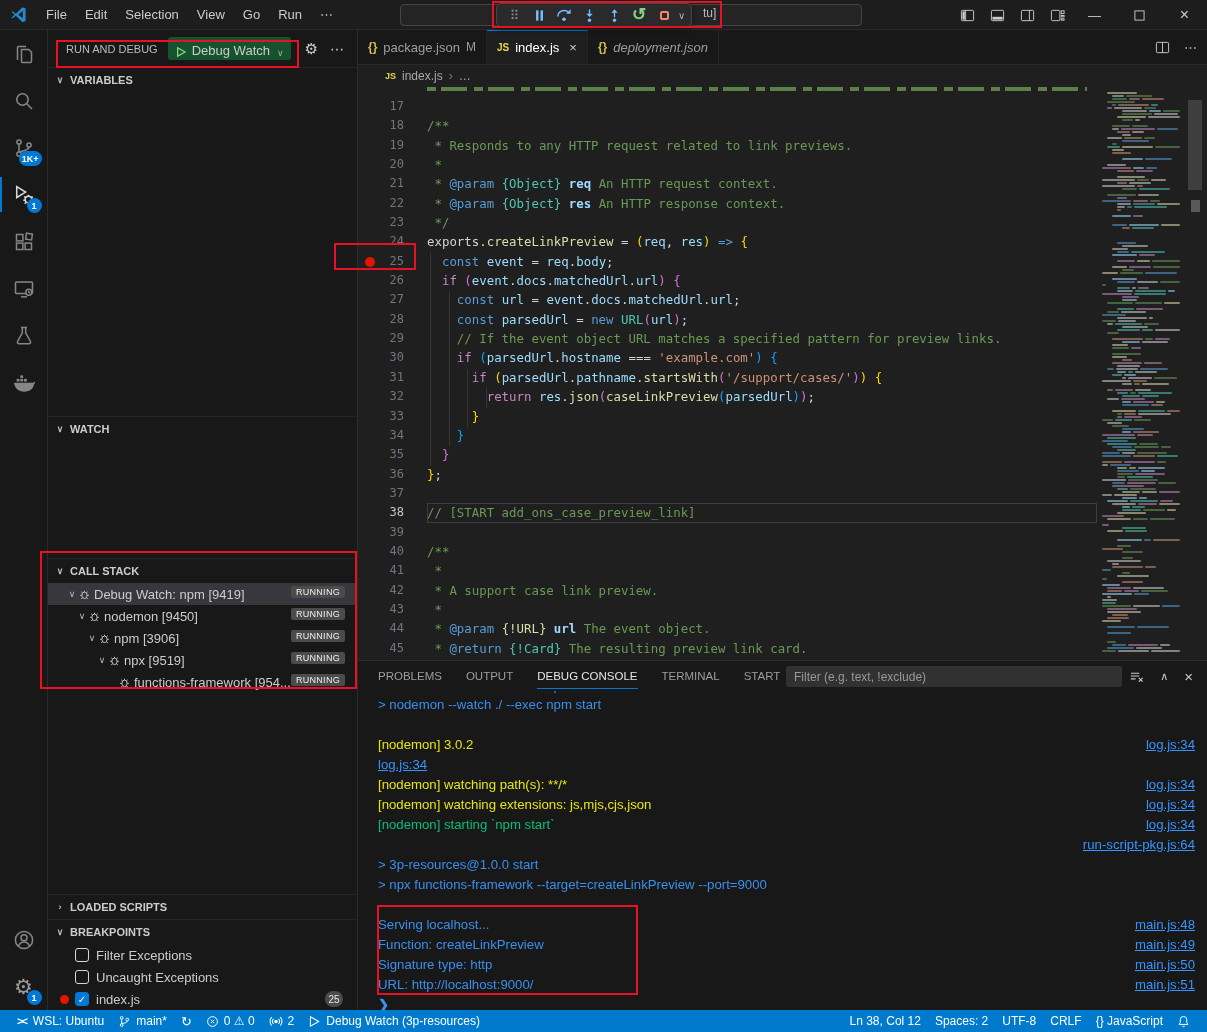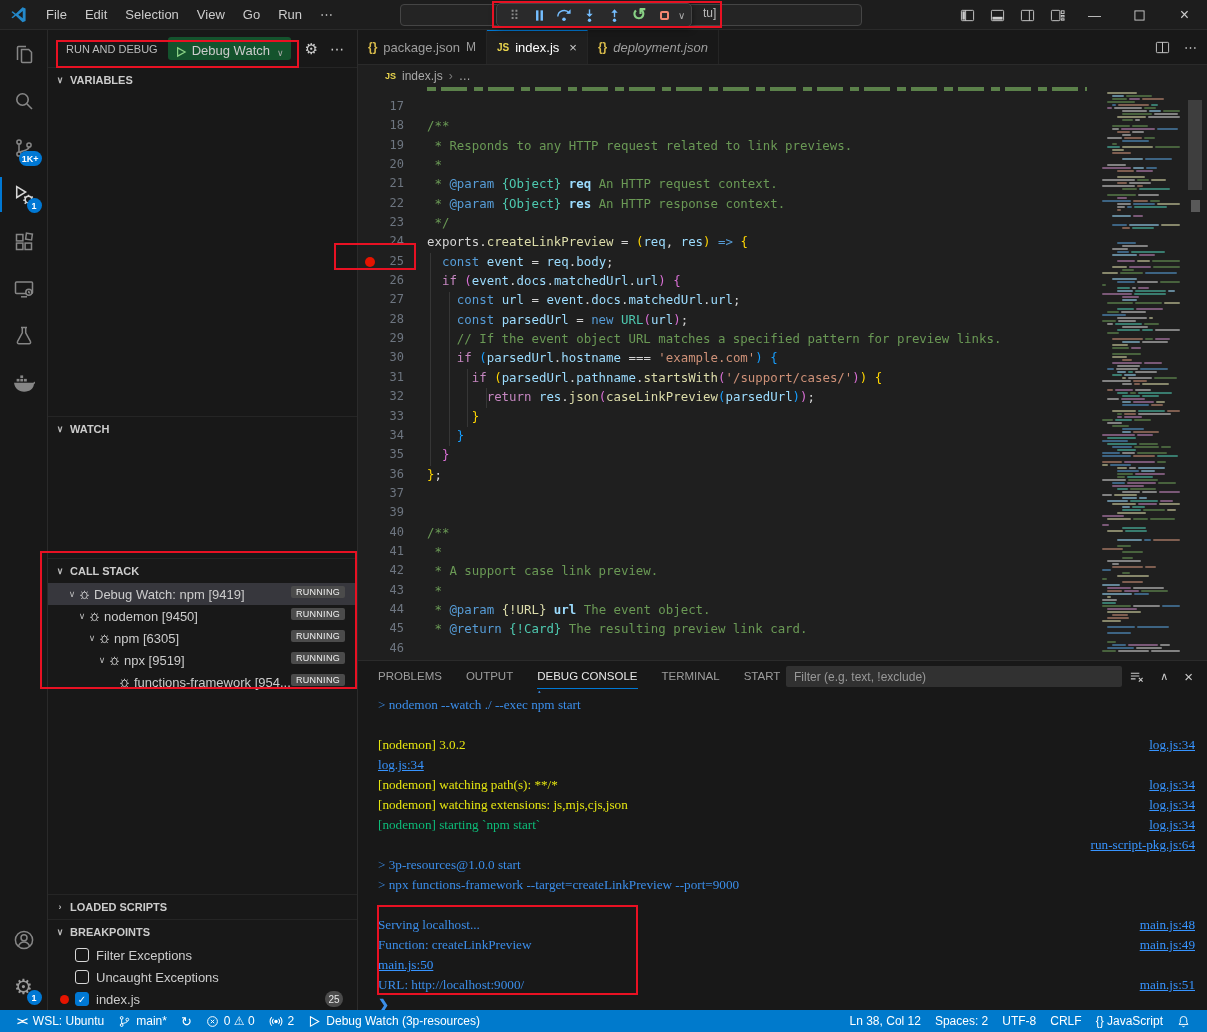--- a/index.html
+++ b/index.html
@@ -110,21 +110,21 @@
   .ptab{font-size:11.5px;color:#9d9d9d;height:30px;display:flex;align-items:center;gap:6px;position:relative}
   .ptab.active{color:#e7e7e7}
   .ptab.active::after{content:"";position:absolute;left:0;right:0;bottom:2px;height:1.5px;background:#0078d4}
   .ptab .pbadge{background:#4d4d4d;color:#fff;font-size:10px;min-width:17px;height:17px;border-radius:9px;
                 display:flex;align-items:center;justify-content:center}
   .pfilter{position:absolute;left:428px;top:5px;width:336px;height:21px;background:#313131;border:none;
            border-radius:2px;color:#cccccc;font-size:12px;padding:0 8px;font-family:"Liberation Sans",sans-serif}
   .pfilter::placeholder{color:#989898}
   .panel-actions{position:absolute;right:14px;top:0;height:30px;display:flex;align-items:center;gap:16px;color:#ccc}
   .console{position:absolute;left:0;top:30px;right:0;bottom:0;overflow:hidden;
-           font-family:Liberation Serif, serif;font-size:13.2px}
+           font-family:Liberation Sans, sans-serif;font-size:13.2px}
   .con-clip{height:4px;overflow:hidden;margin-left:20px}
   .con-clip span{display:block;transform:translateY(-15px);color:#3b8eea;line-height:20px}
   .con-row{height:20px;line-height:20px;display:flex;padding:0 12px 0 20px;white-space:pre}
   .con-text{flex:1}
   .c-blue{color:#3b8eea}.c-yellow{color:#e5e510}.c-green{color:#0dbc79}
   .c-prompt{color:#3b8eea;font-weight:bold}
   .con-link{color:#3794ff;text-decoration:underline}
   
   .statusbar{position:absolute;left:0;bottom:0;width:1207px;height:22px;background:#007acc;color:#ffffff;
              display:flex;align-items:center;font-size:12px;padding:0 10px;z-index:5}
@@ -354,21 +354,21 @@
             <span class="cs-label">nodemon [9450]</span>
             <span class="cs-badge">RUNNING</span>
           </div>
           <div class="cs-row">
             <span style="width:38px;flex:none"></span>
             <span class="chev">∨</span>
             <svg width="13" height="13" viewBox="0 0 16 16" fill="none" stroke="#c5c5c5" stroke-width="1.2">
               <ellipse cx="8" cy="9" rx="3.2" ry="4"></ellipse>
               <path d="M8 5V3.4M5.5 6L4 4.6M10.5 6L12 4.6M4.8 9H2.6M11.2 9h2.2M5.5 12l-1.5 1.6M10.5 12l1.5 1.6"></path>
             </svg>
-            <span class="cs-label">npm [6305]</span>
+            <span class="cs-label">npm [3906]</span>
             <span class="cs-badge">RUNNING</span>
           </div>
           <div class="cs-row">
             <span style="width:48px;flex:none"></span>
             <span class="chev">∨</span>
             <svg width="13" height="13" viewBox="0 0 16 16" fill="none" stroke="#c5c5c5" stroke-width="1.2">
               <ellipse cx="8" cy="9" rx="3.2" ry="4"></ellipse>
               <path d="M8 5V3.4M5.5 6L4 4.6M10.5 6L12 4.6M4.8 9H2.6M11.2 9h2.2M5.5 12l-1.5 1.6M10.5 12l1.5 1.6"></path>
             </svg>
             <span class="cs-label">npx [9519]</span>
@@ -468,20 +468,21 @@
           <div class="cl-row"><span class="gut"><span class="ln">28</span></span><span class="ctext"><span class="tk-pu">    </span><span class="tk-kw">const</span><span class="tk-pu"> </span><span class="tk-va">parsedUrl</span><span class="tk-pu"> = </span><span class="tk-kw">new</span><span class="tk-pu"> </span><span class="tk-cl">URL</span><span class="tk-b2">(</span><span class="tk-va">url</span><span class="tk-b2">)</span><span class="tk-pu">;</span></span></div>
           <div class="cl-row"><span class="gut"><span class="ln">29</span></span><span class="ctext"><span class="tk-pu">    </span><span class="tk-cm">// If the event object URL matches a specified pattern for preview links.</span></span></div>
           <div class="cl-row"><span class="gut"><span class="ln">30</span></span><span class="ctext"><span class="tk-pu">    </span><span class="tk-ct">if</span><span class="tk-pu"> </span><span class="tk-b3">(</span><span class="tk-va">parsedUrl</span><span class="tk-pu">.</span><span class="tk-va">hostname</span><span class="tk-pu"> === </span><span class="tk-st">'example.com'</span><span class="tk-b3">)</span><span class="tk-pu"> </span><span class="tk-b3">{</span></span></div>
           <div class="cl-row"><span class="gut"><span class="ln">31</span></span><span class="ctext"><span class="tk-pu">      </span><span class="tk-ct">if</span><span class="tk-pu"> </span><span class="tk-b1">(</span><span class="tk-va">parsedUrl</span><span class="tk-pu">.</span><span class="tk-va">pathname</span><span class="tk-pu">.</span><span class="tk-fn">startsWith</span><span class="tk-b2">(</span><span class="tk-st">'/support/cases/'</span><span class="tk-b2">)</span><span class="tk-b1">)</span><span class="tk-pu"> </span><span class="tk-b1">{</span></span></div>
           <div class="cl-row"><span class="gut"><span class="ln">32</span></span><span class="ctext"><span class="tk-pu">        </span><span class="tk-ct">return</span><span class="tk-pu"> </span><span class="tk-va">res</span><span class="tk-pu">.</span><span class="tk-fn">json</span><span class="tk-b2">(</span><span class="tk-fn">caseLinkPreview</span><span class="tk-b3">(</span><span class="tk-va">parsedUrl</span><span class="tk-b3">)</span><span class="tk-b2">)</span><span class="tk-pu">;</span></span></div>
           <div class="cl-row"><span class="gut"><span class="ln">33</span></span><span class="ctext"><span class="tk-pu">      </span><span class="tk-b1">}</span></span></div>
           <div class="cl-row"><span class="gut"><span class="ln">34</span></span><span class="ctext"><span class="tk-pu">    </span><span class="tk-b3">}</span></span></div>
           <div class="cl-row"><span class="gut"><span class="ln">35</span></span><span class="ctext"><span class="tk-pu">  </span><span class="tk-b2">}</span></span></div>
           <div class="cl-row"><span class="gut"><span class="ln">36</span></span><span class="ctext"><span class="tk-b1">}</span><span class="tk-pu">;</span></span></div>
           <div class="cl-row"><span class="gut"><span class="ln">37</span></span><span class="ctext"></span></div>
+          <div class="cl-row cur"><span class="gut"><span class="ln">38</span></span><span class="ctext"><span class="tk-cm">// [START add_ons_case_preview_link]</span></span></div>
           <div class="cl-row"><span class="gut"><span class="ln">39</span></span><span class="ctext"></span></div>
           <div class="cl-row"><span class="gut"><span class="ln">40</span></span><span class="ctext"><span class="tk-cm">/**</span></span></div>
           <div class="cl-row"><span class="gut"><span class="ln">41</span></span><span class="ctext"><span class="tk-cm"> *</span></span></div>
           <div class="cl-row"><span class="gut"><span class="ln">42</span></span><span class="ctext"><span class="tk-cm"> * A support case link preview.</span></span></div>
           <div class="cl-row"><span class="gut"><span class="ln">43</span></span><span class="ctext"><span class="tk-cm"> *</span></span></div>
           <div class="cl-row"><span class="gut"><span class="ln">44</span></span><span class="ctext"><span class="tk-cm"> * </span><span class="tk-tg">@param</span><span class="tk-cm"> </span><span class="tk-t2">{!URL}</span><span class="tk-cm"> </span><span class="tk-pn">url</span><span class="tk-cm"> The event object.</span></span></div>
           <div class="cl-row"><span class="gut"><span class="ln">45</span></span><span class="ctext"><span class="tk-cm"> * </span><span class="tk-tg">@return</span><span class="tk-cm"> </span><span class="tk-ty">{!Card}</span><span class="tk-cm"> The resulting preview link card.</span></span></div>
           <div class="cl-row"><span class="gut"><span class="ln">46</span></span><span class="ctext"></span></div>
         </div>
       <div class="iguides" id="iguides">
@@ -1186,21 +1187,21 @@
             <div class="con-row"><span class="con-link">log.js:34</span></div>
             <div class="con-row"><span class="con-text c-yellow">[nodemon] watching path(s): **/*</span><span class="con-link">log.js:34</span></div>
             <div class="con-row"><span class="con-text c-yellow">[nodemon] watching extensions: js,mjs,cjs,json</span><span class="con-link">log.js:34</span></div>
             <div class="con-row"><span class="con-text c-green">[nodemon] starting `npm start`</span><span class="con-link">log.js:34</span></div>
             <div class="con-row"><span class="con-text c-blue"></span><span class="con-link">run-script-pkg.js:64</span></div>
             <div class="con-row"><span class="con-text c-blue">&gt; 3p-resources@1.0.0 start</span></div>
             <div class="con-row"><span class="con-text c-blue">&gt; npx functions-framework --target=createLinkPreview --port=9000</span></div>
             <div class="con-row"><span class="con-text c-blue"></span></div>
             <div class="con-row"><span class="con-text c-blue">Serving localhost...</span><span class="con-link">main.js:48</span></div>
             <div class="con-row"><span class="con-text c-blue">Function: createLinkPreview</span><span class="con-link">main.js:49</span></div>
-            <div class="con-row"><span class="con-link">main.js:50</span></div>
+            <div class="con-row"><span class="con-text c-blue">Signature type: http</span><span class="con-link">main.js:50</span></div>
             <div class="con-row"><span class="con-text c-blue">URL: http://localhost:9000/</span><span class="con-link">main.js:51</span></div>
             <div class="con-row"><span class="con-text c-prompt">❯</span></div>
           </div>
       </div>
     </div>
   </div>
 
   <footer class="statusbar">
     <div style="display:flex" id="statusleft">
         <div class="st-item">

